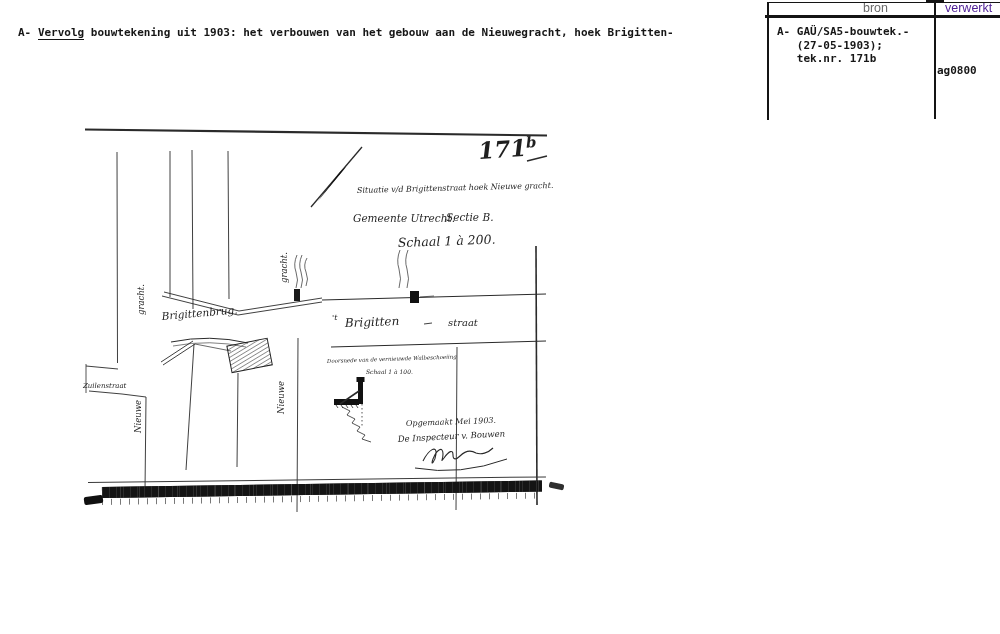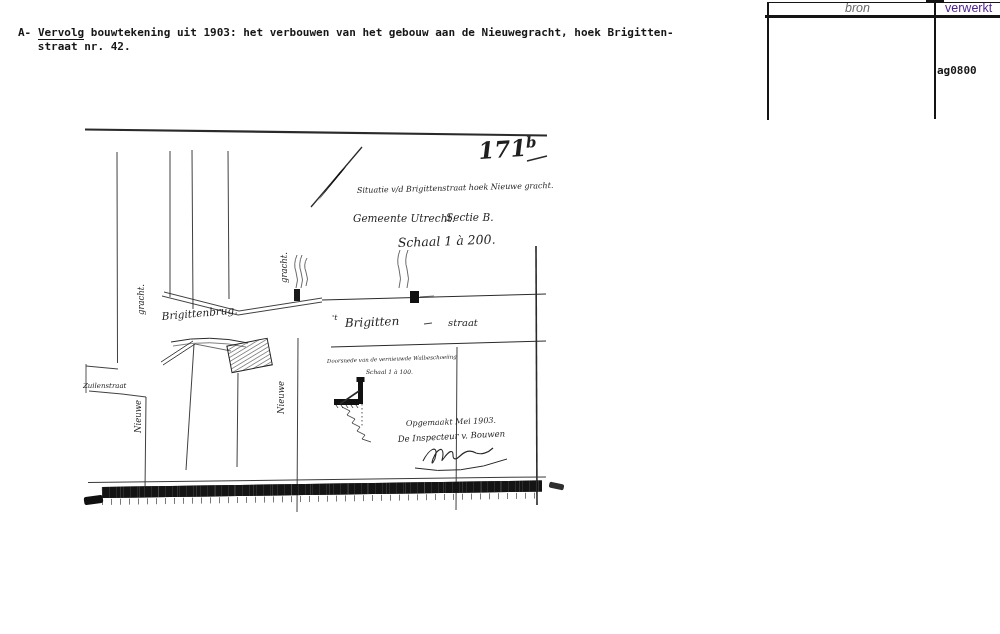--- a/index.html
+++ b/index.html
@@ -13,21 +13,21 @@
   .desc .line2{margin-left:3ch;}
   
   .tline{position:absolute;background:#141414;}
   #t-top{left:767px;top:2px;width:233px;height:1.4px;}
   #t-hdr{left:765px;top:15px;width:235px;height:2.6px;}
   #t-v1{left:767px;top:3px;width:1.8px;height:117px;}
   #t-v2{left:934px;top:0;width:2.4px;height:119px;}
   #t-v2cap{left:926px;top:0;width:18px;height:2.2px;}
   .hdr-label{position:absolute;font-family:"Liberation Sans",sans-serif;font-size:12.5px;
              color:#6a6a6a;white-space:nowrap;}
-  #hdr-bron{left:845px;top:1px;font-style:italic;}
+  #hdr-bron{left:863px;top:1px;}
   #hdr-verwerkt{left:945px;top:1px;color:#4c1d95;}
   .bron-cell{position:absolute;left:777px;top:25px;}
   .bron-cell .indent{margin-left:3ch;}
   .verwerkt-cell{position:absolute;left:937px;top:56px;margin-top:8px;}
   
   .drawing{position:absolute;left:80px;top:118px;width:475px;height:402px;}
   .drawing text{fill:#1f1f1f;font-family:"DejaVu Serif",serif;font-style:italic;}
   .drawing line,.drawing path,.drawing polyline{stroke:#2a2a2a;}
   
   .ruler-line{position:absolute;left:88px;top:482px;width:458px;height:0;
@@ -44,30 +44,34 @@
   .ruler-tail{position:absolute;left:549px;top:483px;width:15px;height:6px;background:#2f2f2f;
               border-radius:2px;transform:rotate(12deg);}
 </style>
 </head>
 <body>
 
 <div class="page">
 
   <div class="desc typew">
     <div><span>A- </span><span class="u">Vervolg</span><span> bouwtekening uit 1903: het verbouwen van het gebouw aan de Nieuwegracht, hoek Brigitten-</span></div>
-    <div class="line2">straat nr. 42.</div>
   </div>
 
   <div class="tline" id="t-top"></div>
   <div class="tline" id="t-hdr"></div>
   <div class="tline" id="t-v1"></div>
   <div class="tline" id="t-v2"></div>
   <div class="tline" id="t-v2cap"></div>
   <div class="hdr-label" id="hdr-bron">bron</div>
   <div class="hdr-label" id="hdr-verwerkt">verwerkt</div>
+  <div class="bron-cell typew">
+    <div>A- GAÜ/SA5-bouwtek.-</div>
+    <div class="indent">(27-05-1903);</div>
+    <div class="indent">tek.nr. 171b</div>
+  </div>
   <div class="verwerkt-cell typew">ag0800</div>
 
   <svg class="drawing" viewBox="80 118 475 402">
     <defs>
       <pattern id="hatch" width="3.6" height="3.6" patternUnits="userSpaceOnUse" patternTransform="rotate(70)">
         <line x1="0" y1="0" x2="0" y2="3.6" stroke="#333" stroke-width="1"></line>
       </pattern>
     </defs>
 
     <line x1="85" y1="129.5" x2="547" y2="135.5" stroke-width="2.2"></line>

